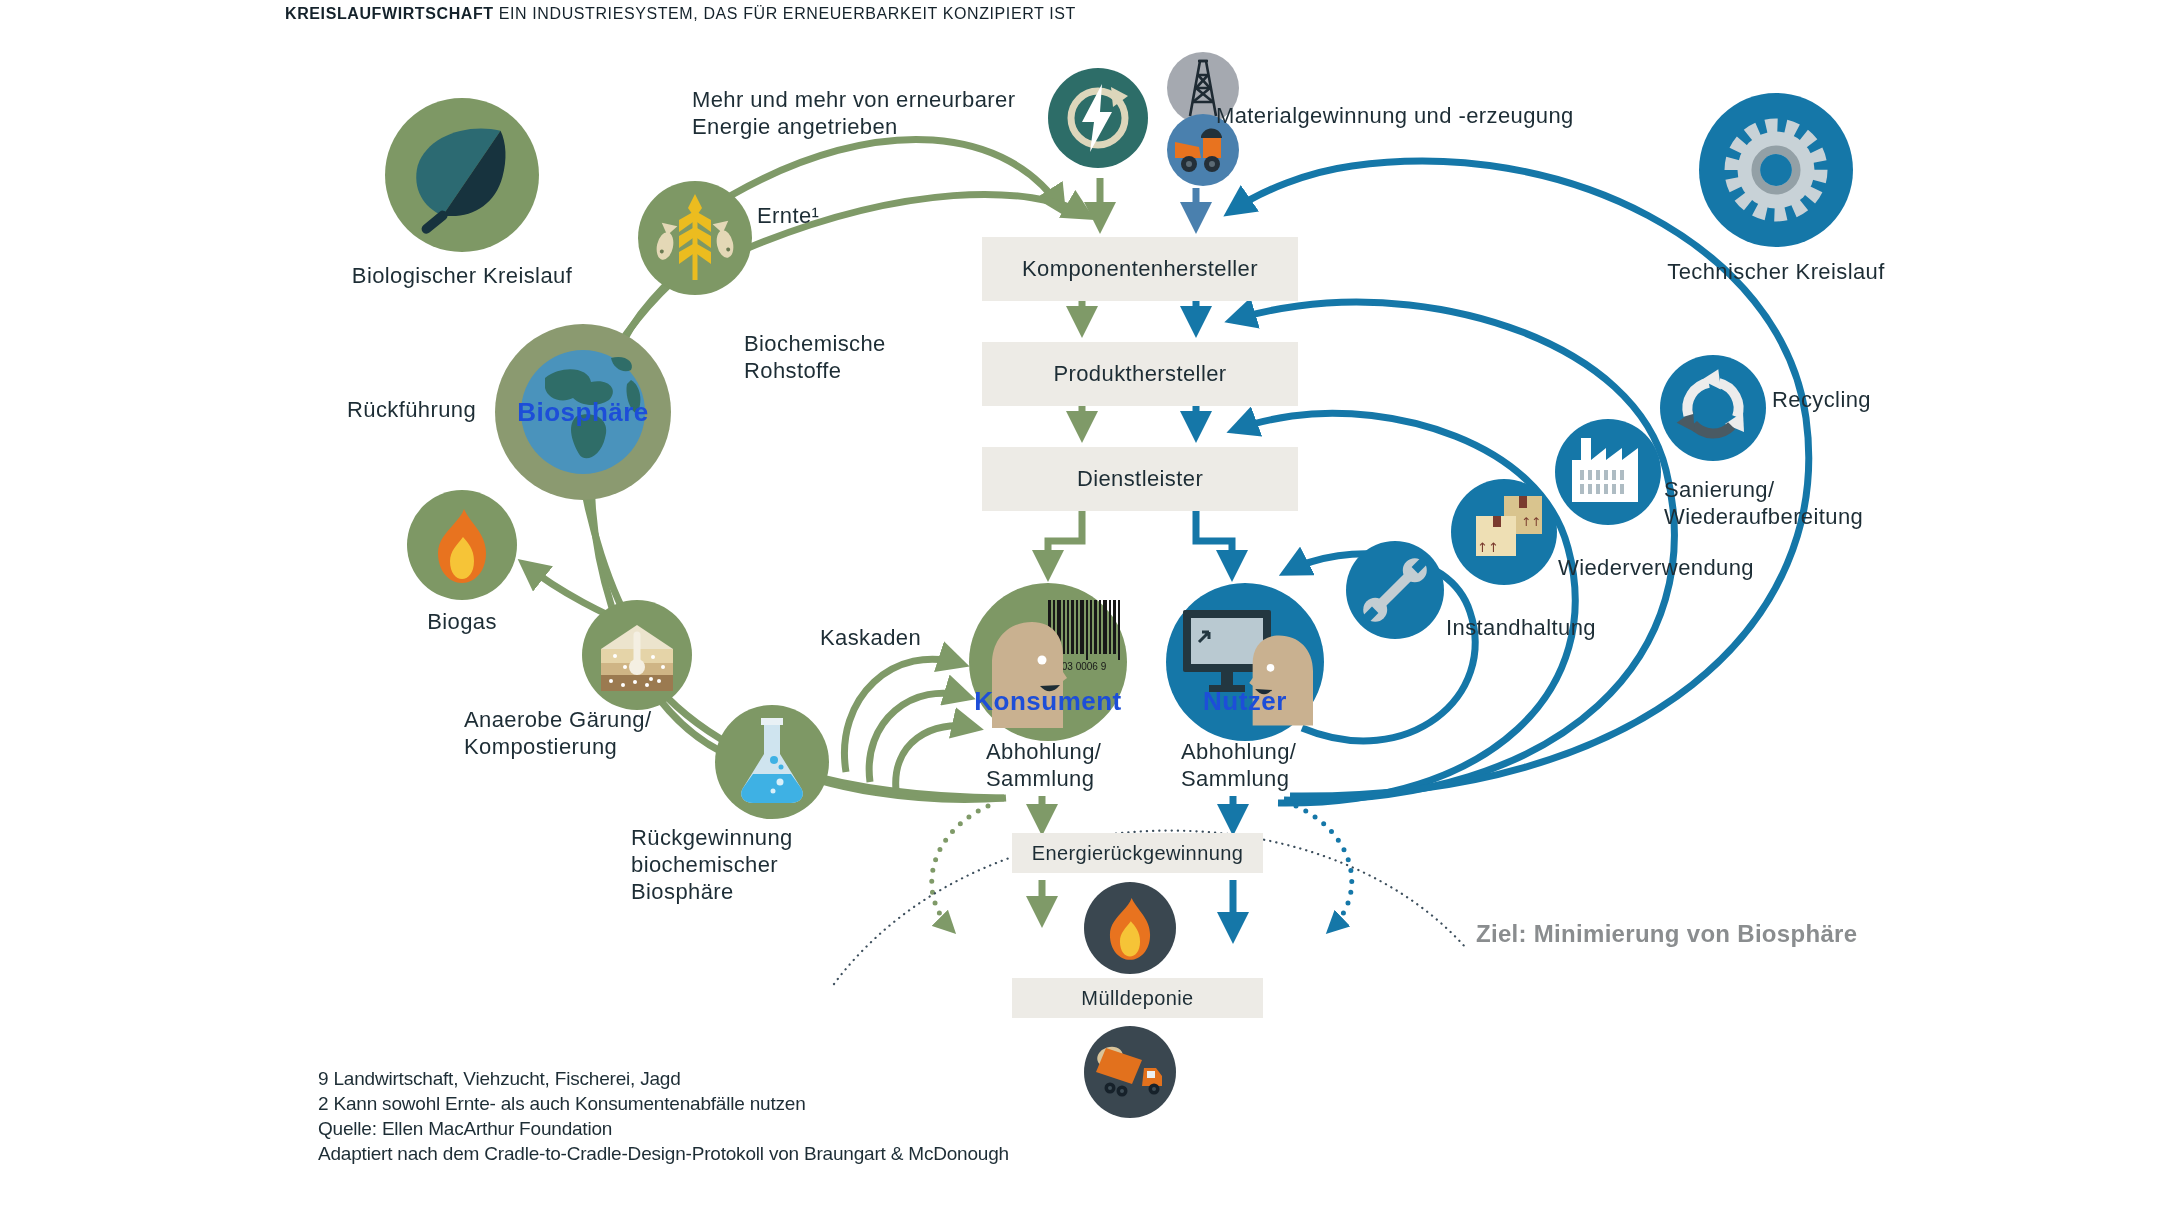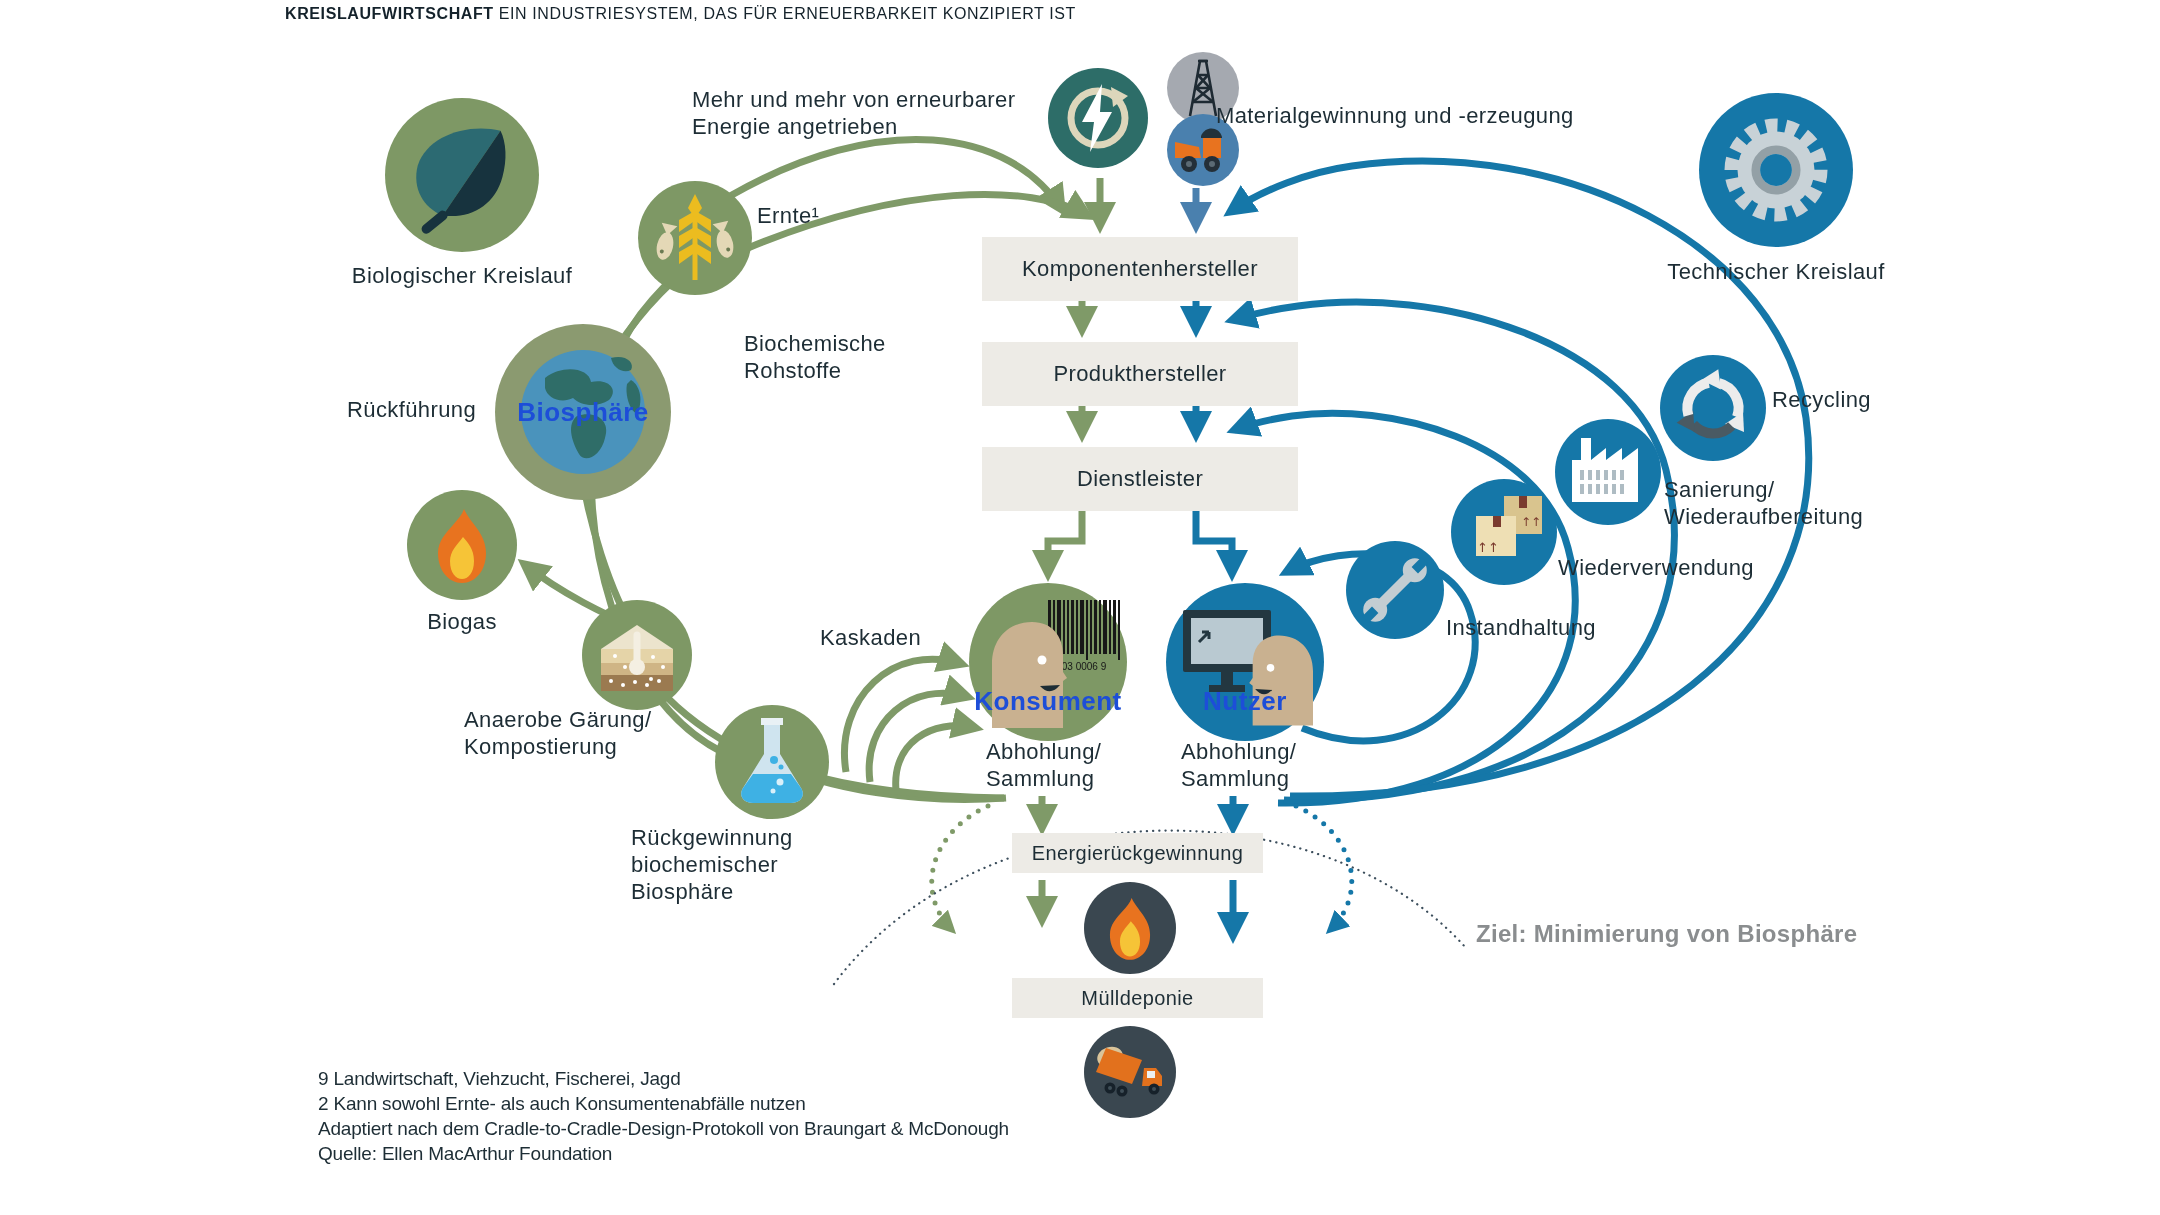--- a/index.html
+++ b/index.html
@@ -402,17 +402,17 @@
     <span class="line">Wiederaufbereitung</span>
   </div>
   <div class="lbl" style="left:1558px;top:554px">Wiederverwendung</div>
   <div class="lbl" style="left:1446px;top:614px">Instandhaltung</div>
 
   <div class="ziel">Ziel: Minimierung von Biosphäre</div>
 
   <div class="foot">
     <span class="line">9 Landwirtschaft, Viehzucht, Fischerei, Jagd</span>
     <span class="line">2 Kann sowohl Ernte- als auch Konsumentenabfälle nutzen</span>
+    <span class="line">Quelle: Ellen MacArthur Foundation</span>
     <span class="line">Adaptiert nach dem Cradle-to-Cradle-Design-Protokoll von Braungart &amp; McDonough</span>
-    <span class="line">Quelle: Ellen MacArthur Foundation</span>
   </div>
 
 </div>
 
 </body></html>

